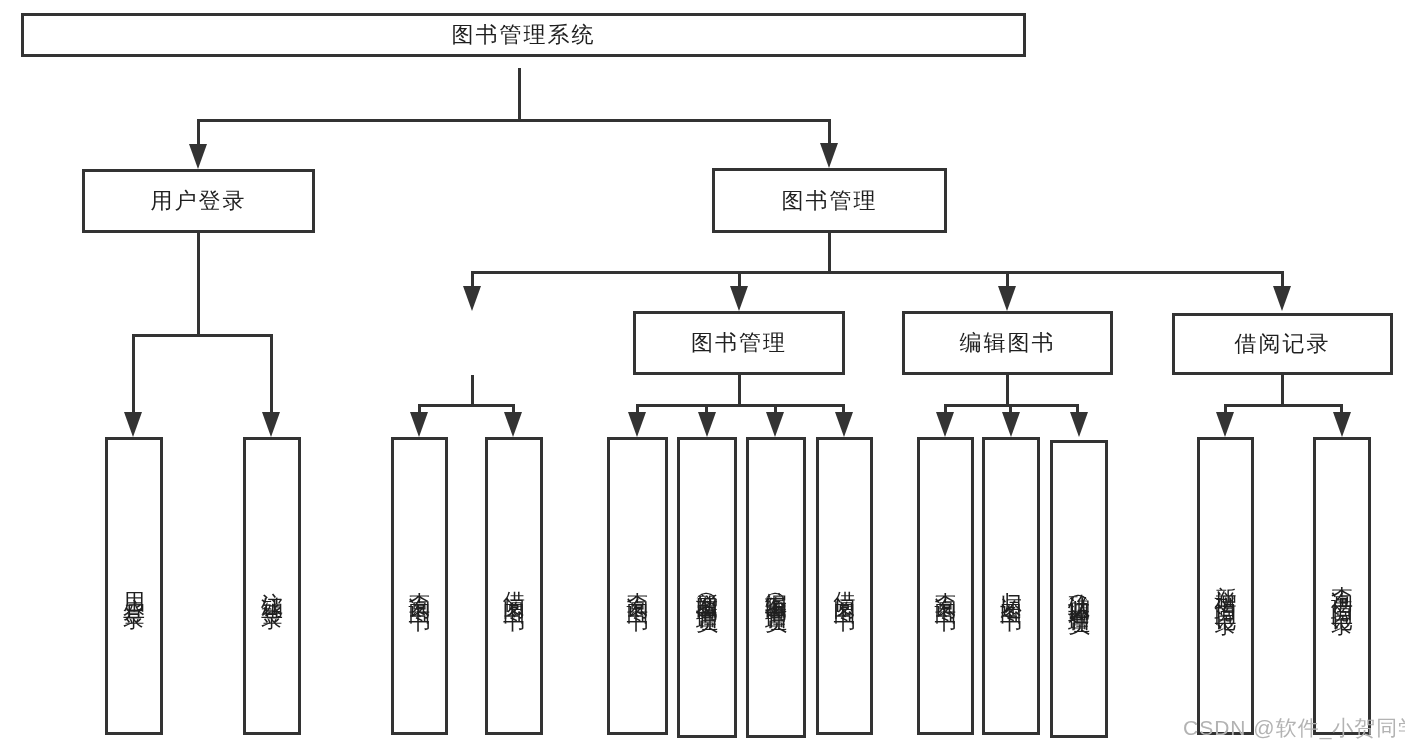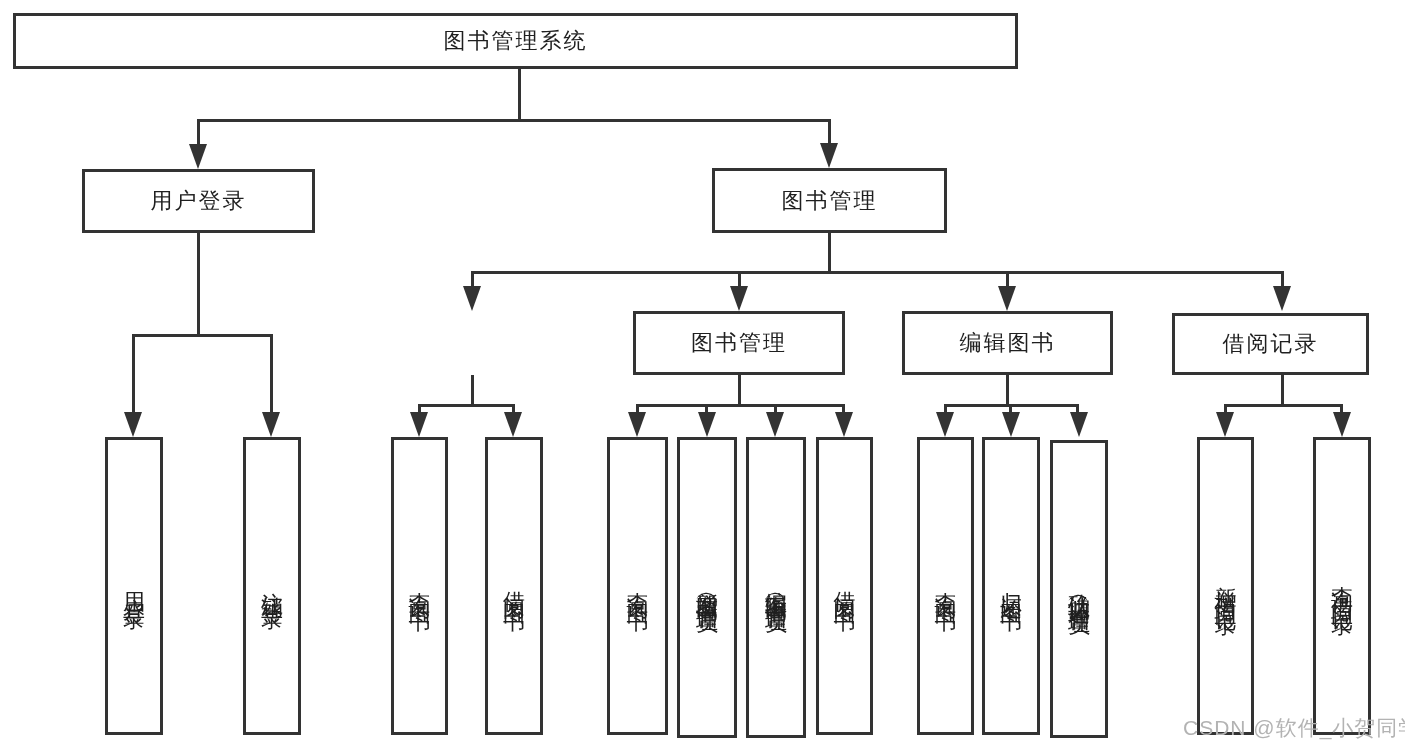--- a/index.html
+++ b/index.html
@@ -63,21 +63,21 @@
     color: var(--watermark);
     z-index: 5;
     white-space: nowrap;
   }
 </style>
 </head>
 <body>
 
 <div class="canvas">
 
-  <div class="node" style="left:13px; top:13px; width:1005px; height:56px;">
+  <div class="node" style="left:21px; top:13px; width:1005px; height:44px;">
     <span class="label">图书管理系统</span>
   </div>
 
   <div class="vline" style="left:518px; top:68px; height:53px;"></div>
   <div class="hline" style="left:197px; top:119px; width:634px;"></div>
   <div class="vline" style="left:197px; top:119px; height:28px;"></div>
   <div class="vline" style="left:828px; top:119px; height:28px;"></div>
   <div class="arrow" style="left:189px; top:144px;"></div>
   <div class="arrow" style="left:820px; top:143px;"></div>
 
@@ -105,21 +105,21 @@
   <div class="arrow" style="left:730px; top:286px;"></div>
   <div class="arrow" style="left:998px; top:286px;"></div>
   <div class="arrow" style="left:1273px; top:286px;"></div>
 
   <div class="node" style="left:633px; top:311px; width:212px; height:64px;">
     <span class="label">图书管理</span>
   </div>
   <div class="node" style="left:902px; top:311px; width:211px; height:64px;">
     <span class="label">编辑图书</span>
   </div>
-  <div class="node" style="left:1172px; top:313px; width:197px; height:62px;">
+  <div class="node" style="left:1172px; top:313px; width:221px; height:62px;">
     <span class="label">借阅记录</span>
   </div>
 
   <div class="vline" style="left:471px; top:375px; height:32px;"></div>
   <div class="hline" style="left:418px; top:404px; width:97px;"></div>
   <div class="vline" style="left:418px; top:404px; height:10px;"></div>
   <div class="vline" style="left:512px; top:404px; height:10px;"></div>
   <div class="arrow" style="left:410px; top:412px;"></div>
   <div class="arrow" style="left:504px; top:412px;"></div>
 

